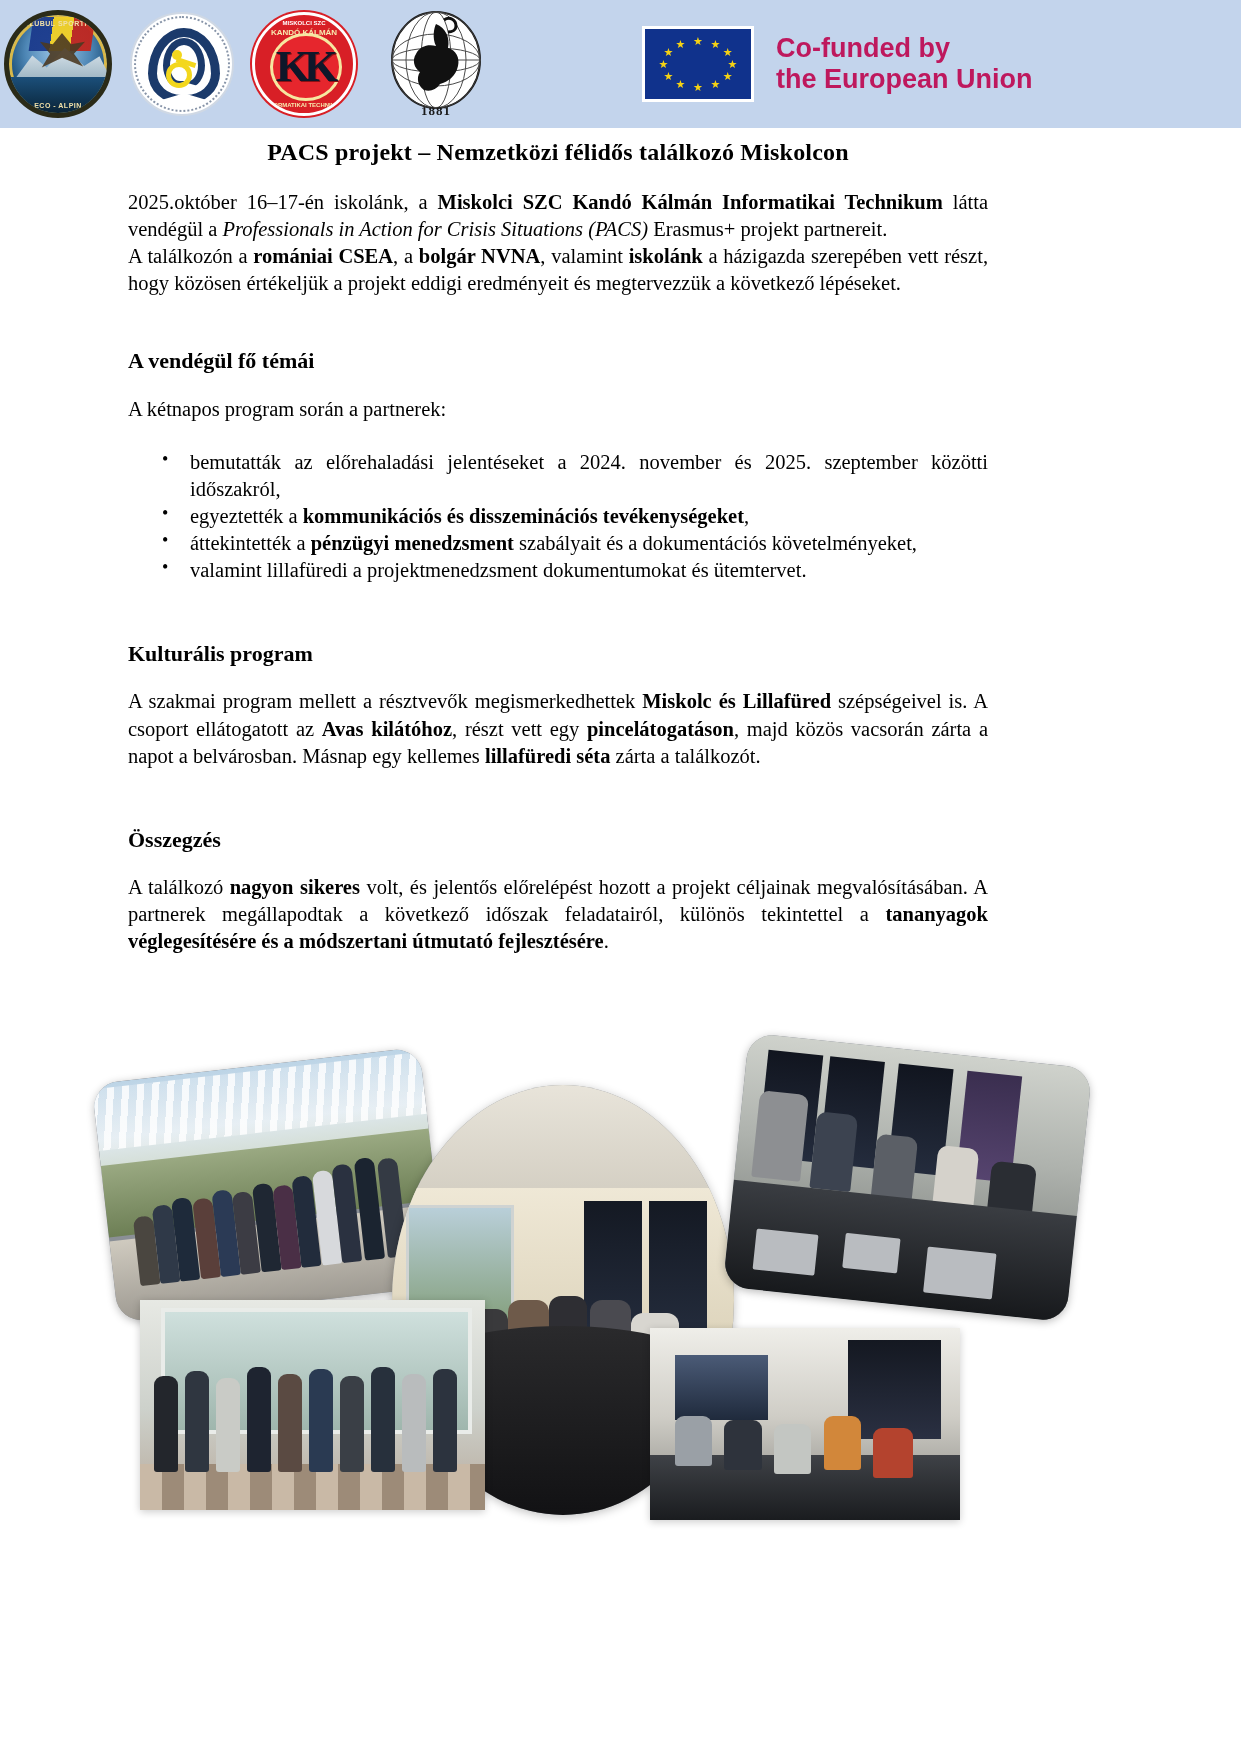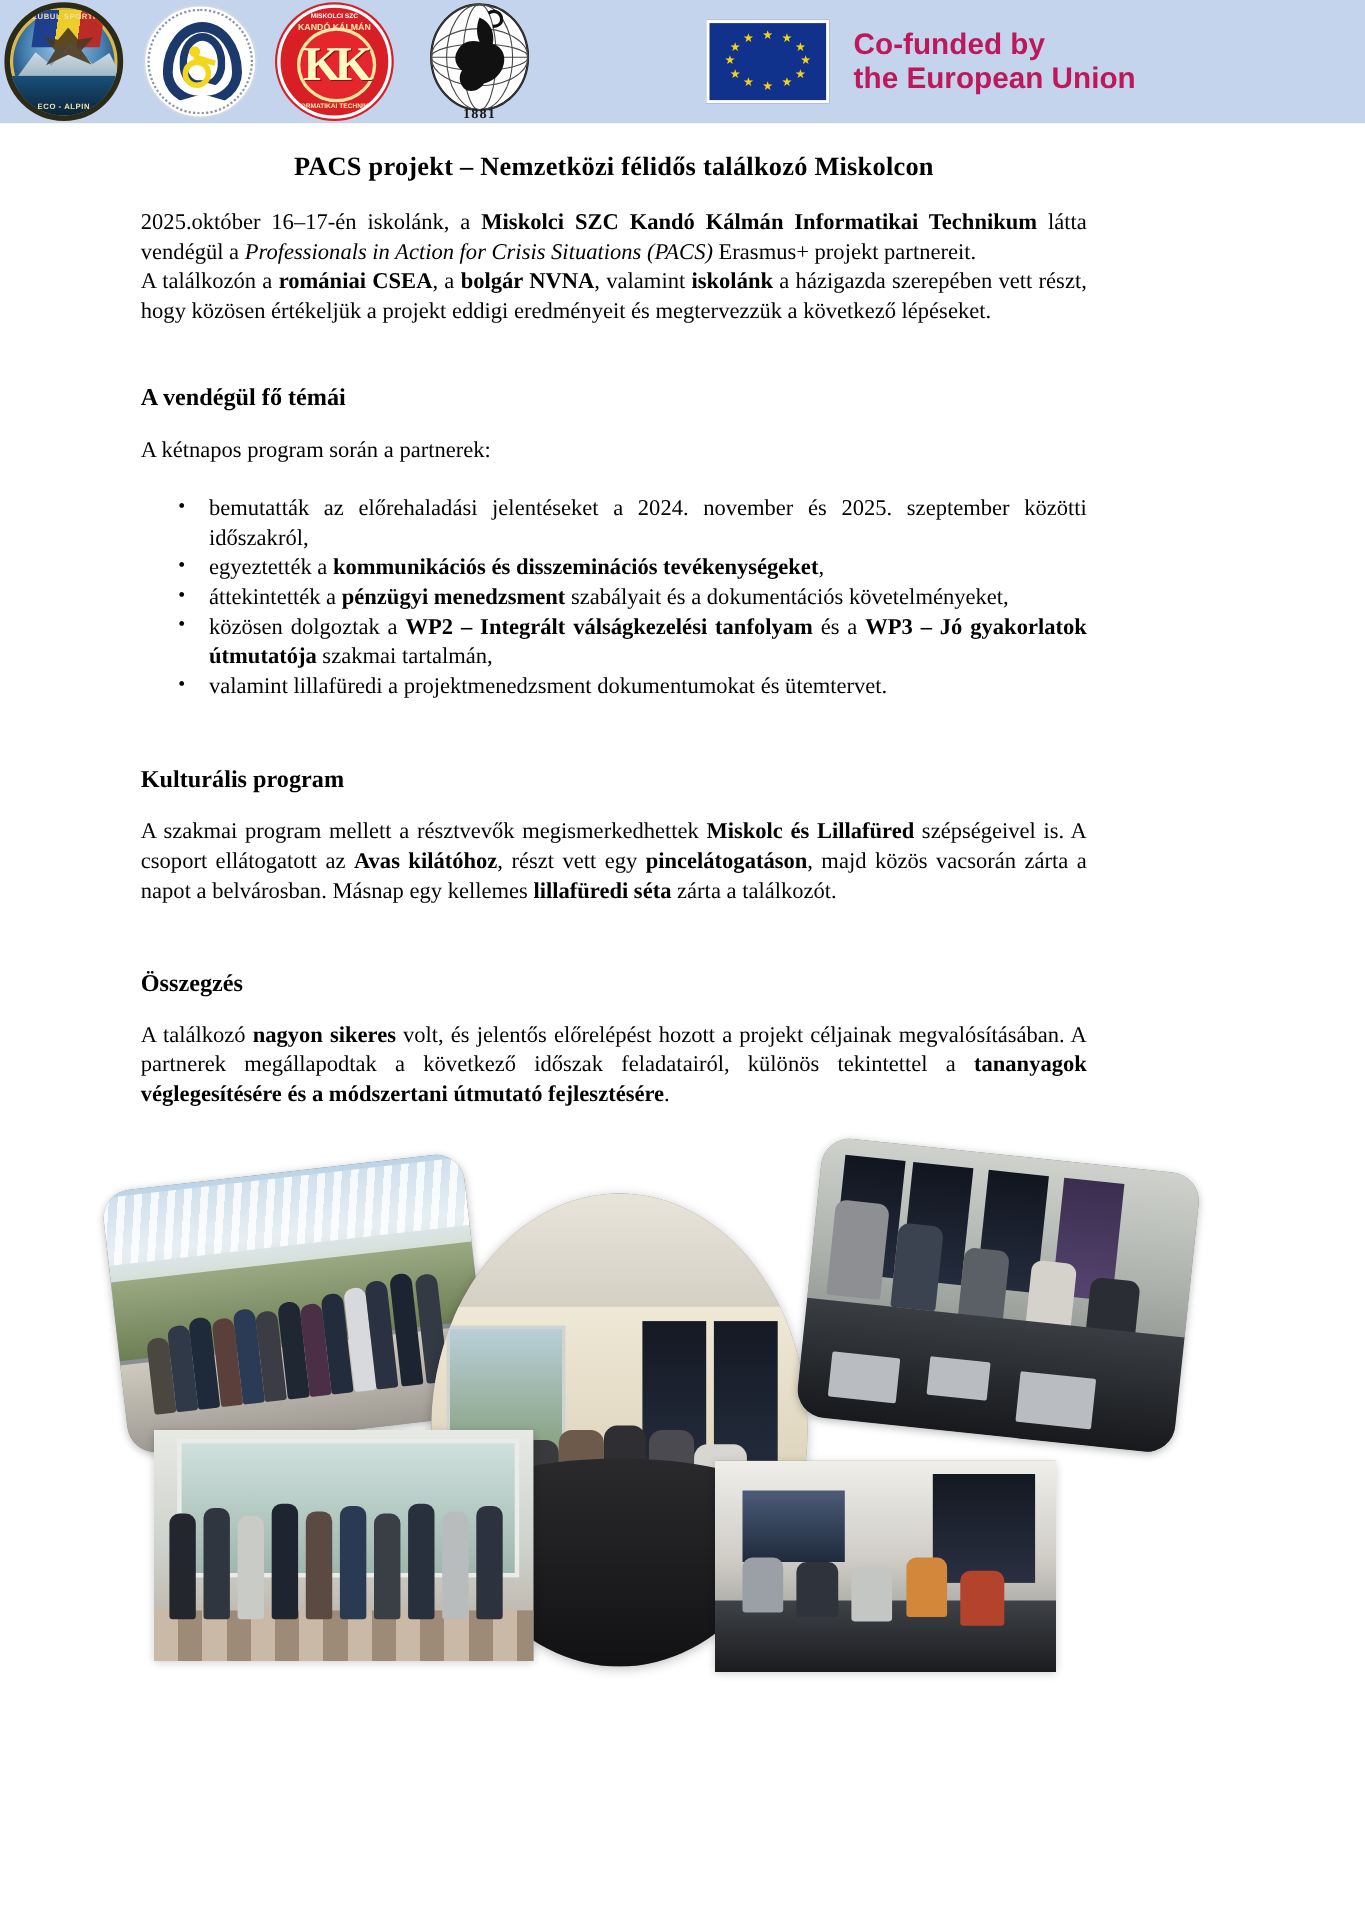--- a/index.html
+++ b/index.html
@@ -15,21 +15,21 @@
     font-family: "Liberation Serif", "DejaVu Serif", serif;
     color: #000000;
     overflow: hidden;
   }
 
   
   .header-banner {
     position: absolute;
     left: 0; top: 0;
     width: 1241px;
-    height: 112px;
+    height: 128px;
     background: #c3d4ec;
     display: flex;
     align-items: center;
     box-sizing: border-box;
   }
   .logo-strip {
     display: flex;
     align-items: center;
     height: 112px;
     padding-left: 4px;
@@ -165,21 +165,21 @@
     border: 3px solid #f6e7a0;
     box-sizing: border-box;
   }
   .logo-kk .kk-letters {
     position: absolute;
     left: 0; right: 0; top: 30px;
     text-align: center;
     font-family: "Liberation Serif", serif;
     font-weight: bold;
     font-size: 44px;
-    color: #fef9c3;
+    color: #0f172a;
     letter-spacing: -6px;
     line-height: 1;
     text-shadow: 1px 1px 0 #8b1014;
   }
   .logo-kk .kk-top {
     position: absolute;
     left: 0; right: 0; top: 5px;
     text-align: center;
     font-family: "Liberation Sans", sans-serif;
     font-size: 6px;
@@ -481,21 +481,20 @@
 
   <div class="gap-sm"></div>
   <h2 class="h2">A vendégül fő témái</h2>
   <div class="gap-sm"></div>
   <p class="body-par">A kétnapos program során a partnerek:</p>
 
   <ul class="topics">
       <li><span>bemutatták az előrehaladási jelentéseket a 2024. november és 2025. szeptember közötti időszakról,</span></li>
       <li><span>egyeztették a </span><strong>kommunikációs és disszeminációs tevékenységeket</strong><span>,</span></li>
       <li><span>áttekintették a </span><strong>pénzügyi menedzsment</strong><span> szabályait és a dokumentációs követelményeket,</span></li>
-      <li><span>közösen dolgoztak a </span><strong>WP2 – Integrált válságkezelési tanfolyam</strong><span> és a </span><strong>WP3 – Jó gyakorlatok útmutatója</strong><span> szakmai tartalmán,</span></li>
       <li><span>valamint lillafüredi a projektmenedzsment dokumentumokat és ütemtervet.</span></li>
     </ul>
 
   <div class="gap-md"></div>
   <h2 class="h2">Kulturális program</h2>
   <div class="gap-sm"></div>
   <p class="body-par"><span>A szakmai program mellett a résztvevők megismerkedhettek </span><strong>Miskolc és Lillafüred</strong><span> szépségeivel is. A csoport ellátogatott az </span><strong>Avas kilátóhoz</strong><span>, részt vett egy </span><strong>pincelátogatáson</strong><span>, majd közös vacsorán zárta a napot a belvárosban. Másnap egy kellemes </span><strong>lillafüredi séta</strong><span> zárta a találkozót.</span></p>
 
   <div class="gap-md"></div>
   <h2 class="h2">Összegzés</h2>

